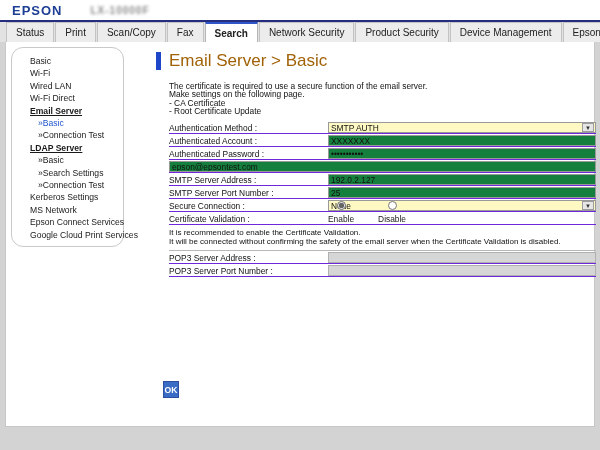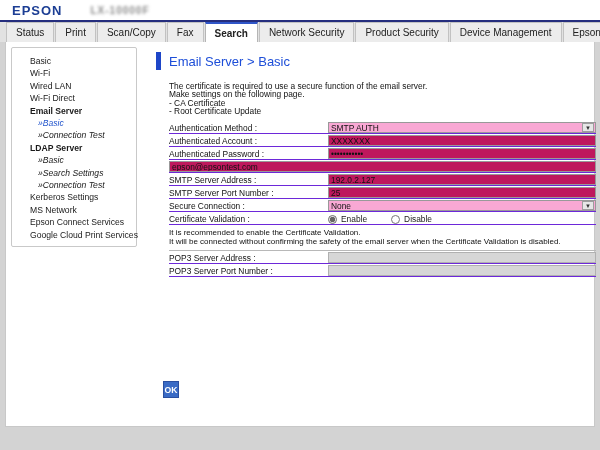--- a/index.html
+++ b/index.html
@@ -18,51 +18,51 @@
   .tabbar { height:20px; background:#e2e2e2; display:flex; align-items:stretch; padding-left:6px; border-bottom:0; }
   .tab { display:flex; align-items:center; padding:8px 9px; font-size:10px; color:#222;
          background:#ececec; border:1px solid #c2c2c2; border-bottom:none; margin-right:1px; cursor:pointer; white-space:nowrap; }
   .tab.active { background:#ffffff; border-top:2px solid #2f55c8; font-weight:bold; border-left-color:#b5b5b5; border-right-color:#b5b5b5; }
 
   
   .content-bg { flex:1; background:#d3d3d3; padding:0 5px; }
   .card { background:#ffffff; border:1px solid #c8c8c8; border-top:none; height:385px; position:relative; }
 
   
-  .side-box { position:absolute; left:5px; top:5px; width:126px; height:200px;
-              border:1px solid #c9c9c9; border-radius:2px; background:#fff; padding-top:7px; }
+  .side-box { position:absolute; left:5px; top:5px; width:113px; height:200px;
+              border:1px solid #c9c9c9; border-radius:12px; background:#fff; padding-top:7px; }
   .side-item { font-size:8.6px; line-height:12.4px; padding-left:18px; color:#1a1a1a; cursor:pointer; white-space:nowrap; }
-  .side-item.section { font-weight:bold; }
-  .side-item.sub { padding-left:26px;font-style:italic; }
+  .side-item.section { font-weight:bold; text-decoration:underline; }
+  .side-item.sub { padding-left:26px; }
   .side-item.selected { color:#2255cc; }
 
   
   .main { position:absolute; left:150px; top:10px; width:442px; }
   .title-row { display:flex; align-items:center; height:18px; margin-bottom:12px; }
   .title-bar { width:5px; height:18px; background:#1e46c8; margin-right:8px; }
-  .page-title { font-size:13px; color:#1d4ed8; }
+  .page-title { font-size:17px; color:#a16207; }
 
   .desc { margin-left:13px; font-size:8.4px; line-height:8.3px; color:#111; margin-bottom:6px; }
 
   .form { margin-left:13px; width:427px; }
   .frow { display:flex; align-items:flex-end; height:13px; border-bottom:1px solid #6d28d9; }
   .flabel { width:159px; font-size:8.4px; color:#111; white-space:nowrap; }
   .ffield { flex:1; display:flex; align-items:center; }
 
-  .tinput { width:100%; height:11px; border:1px solid #999; background:#be185d; font-family:"Liberation Sans",sans-serif;
+  .tinput { width:100%; height:11px; border:1px solid #999; background:#15803d; font-family:"Liberation Sans",sans-serif;
             font-size:8.4px; padding:0 2px; color:#111; }
   .tinput:disabled { background:#d6d6d6; border-color:#b0b0b0; }
 
-  .select { width:100%; height:11px; border:1px solid #999; background:#f9a8d4; display:flex; align-items:center; cursor:pointer; }
+  .select { width:100%; height:11px; border:1px solid #999; background:#fef9c3; display:flex; align-items:center; cursor:pointer; }
   .sel-val { flex:1; font-size:8.4px; padding-left:2px; color:#111; }
   .sel-btn { width:12px; height:9px; margin-right:1px; background:#e6e6e6; border:1px solid #9d9d9d;
              display:flex; align-items:center; justify-content:center; font-size:6px; color:#333; }
 
   .radio-group { display:flex; align-items:center; gap:24px; }
-  .radio { display:flex; align-items:center; gap:4px; font-size:8.4px; cursor:pointer; }
+  .radio { display:flex; align-items:center; gap:4px; font-size:8.4px; cursor:pointer;flex-direction:column; }
   .radio input { width:9px; height:9px; margin:0; accent-color:#666; }
 
   .note { font-size:8px; line-height:9px; color:#111; padding:3px 0 4px 0; border-bottom:1px solid #b8b8b8; }
 
   .ok-btn { margin:104px 0 0 7px; width:16px; height:17px; background:#3a6bc5; border:1px solid #2a4fa0;
             color:#fff; font-weight:bold; font-size:8.6px; font-family:"Liberation Sans",sans-serif;
             display:flex; align-items:center; justify-content:center; cursor:pointer; }
 
   .footer-strip { height:23px; background:#d3d3d3; }
 </style>

